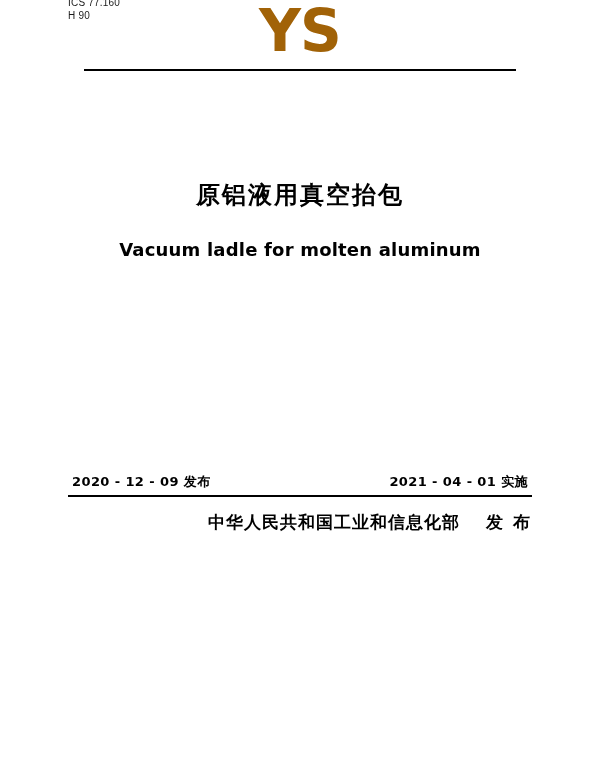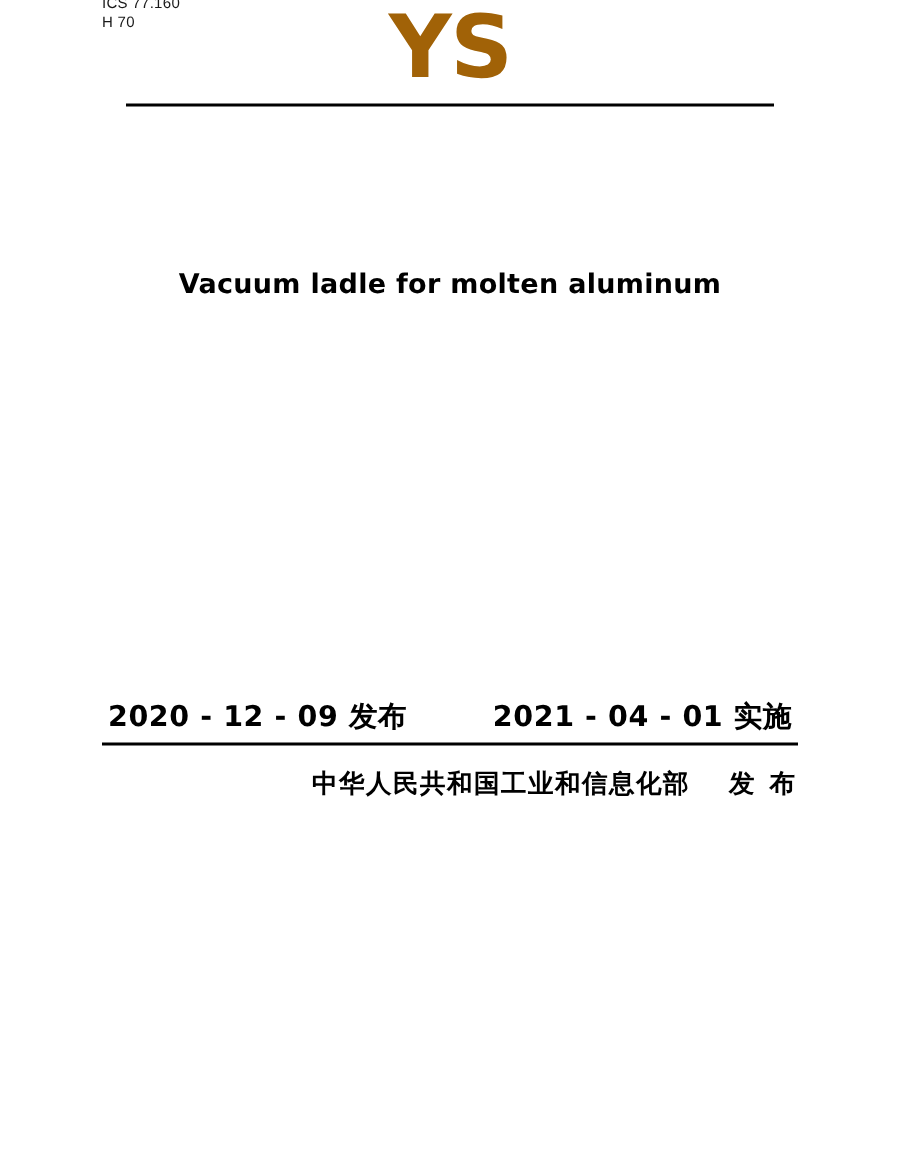--- a/index.html
+++ b/index.html
@@ -102,21 +102,21 @@
     position: absolute;
     left: 68px;
     right: 68px;
     bottom: 18px;
   }
   .dates {
     display: flex;
     justify-content: space-between;
     font-family: "DejaVu Sans", "Liberation Sans", sans-serif;
     font-weight: bold;
-    font-size: 19px;
+    font-size: 13px;
     letter-spacing: 0.4px;
     padding: 0 4px 4px 4px;
   }
   .rule-bottom {
     border-top: 2px solid #000;
     height: 0;
   }
   .issuer {
     margin-top: 14px;
     text-align: right;
@@ -131,30 +131,31 @@
     letter-spacing: 2px;
   }
 </style>
 </head>
 <body>
 
 <div class="page">
 
   <div class="codes">
     <div>ICS 77.160</div>
-    <div>H 70</div>
+    <div>H 90</div>
   </div>
 
   <div class="logo">YS</div>
 
 
 
   <div class="rule-top"></div>
 
   <div class="subject">
+    <div class="subject-cn">原铝液用真空抬包</div>
     <div class="subject-en">Vacuum ladle for molten aluminum</div>
   </div>
 
   <div class="bottom">
     <div class="dates">
       <span>2020 - 12 - 09 发布</span>
       <span>2021 - 04 - 01 实施</span>
     </div>
     <div class="rule-bottom"></div>
     <div class="issuer">

